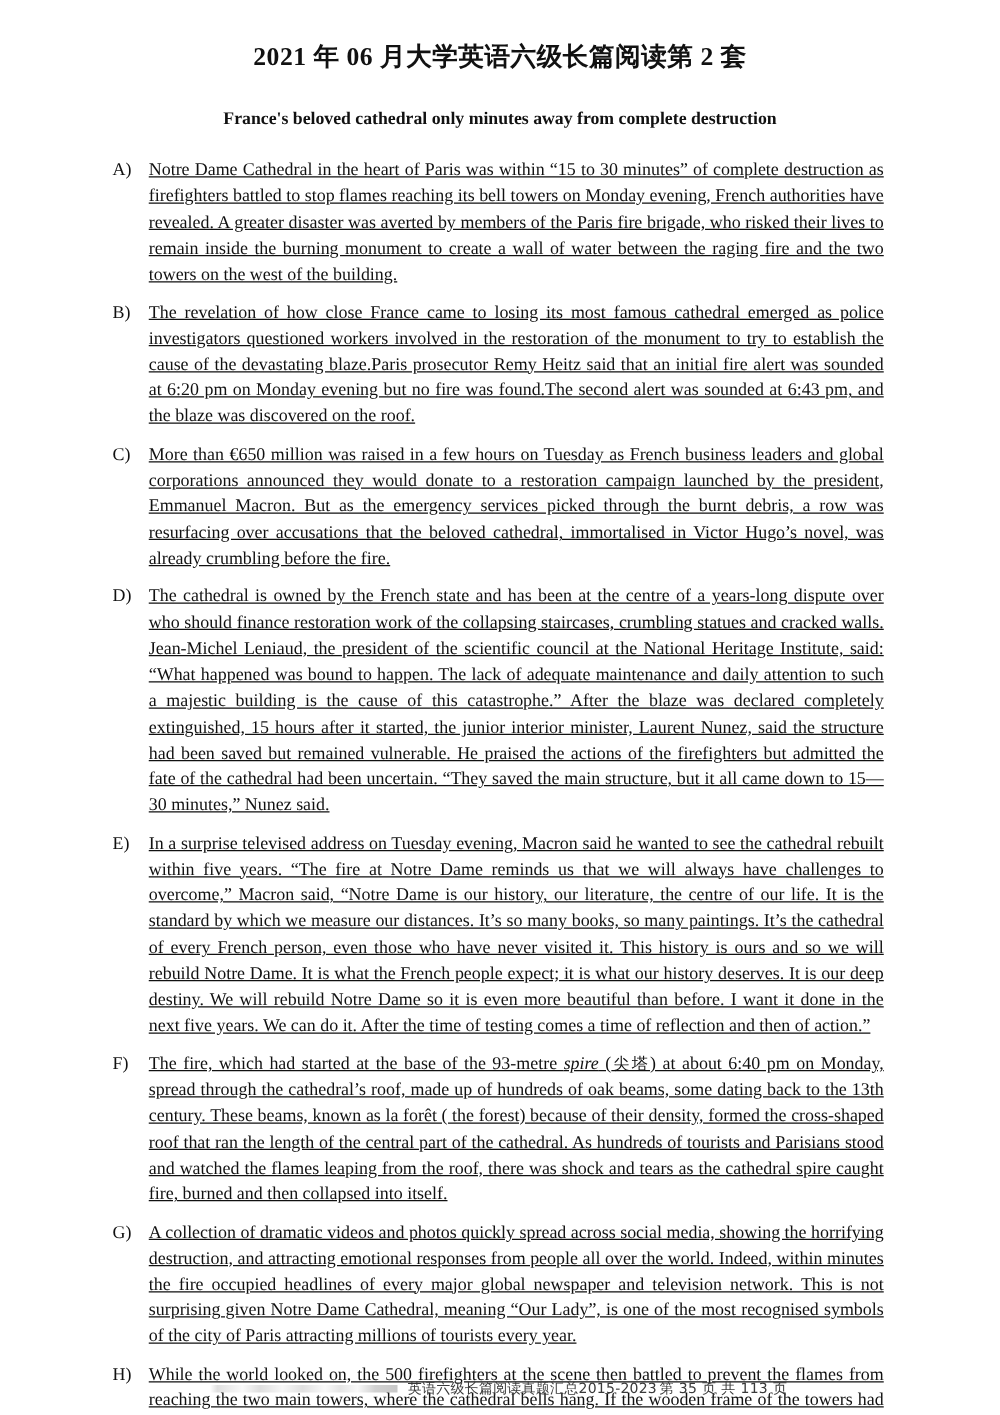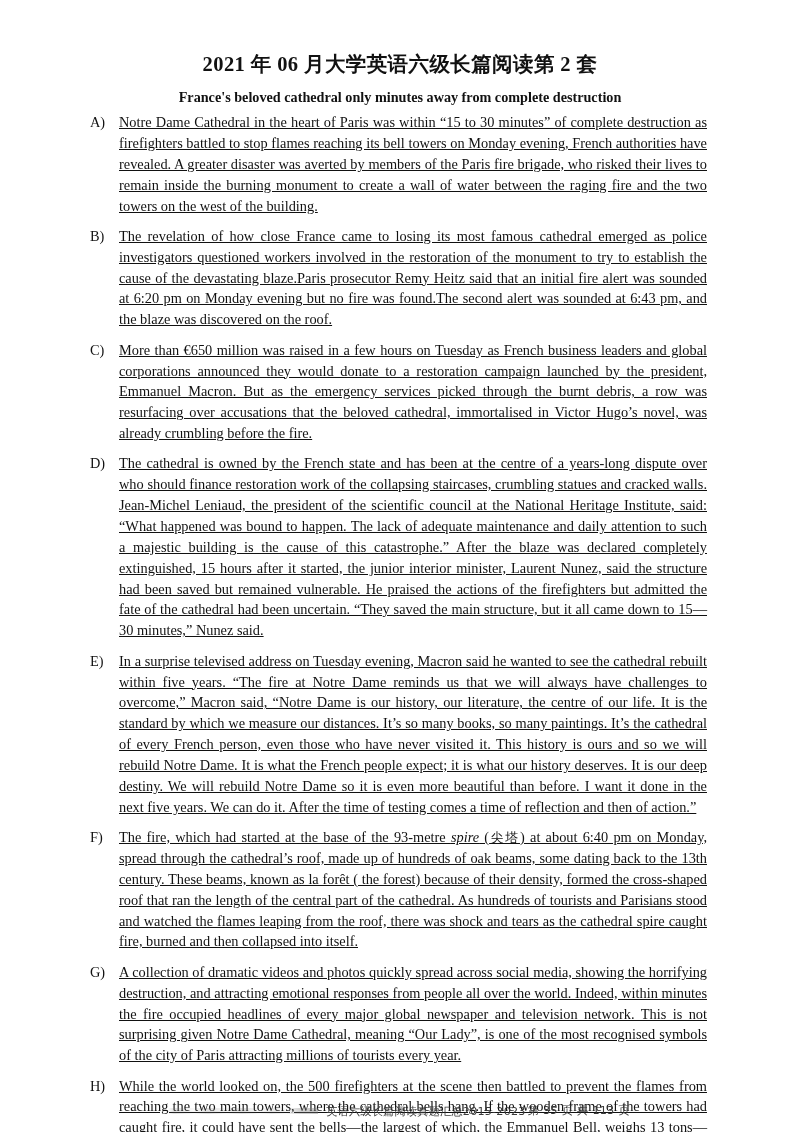--- a/index.html
+++ b/index.html
@@ -22,29 +22,29 @@
     height: 1132px;
     box-sizing: border-box;
     padding: 0;
   }
   .doc-title {
     text-align: center;
     font-size: 20.5px;
     font-weight: bold;
     letter-spacing: 0.4px;
     margin: 0;
-    padding-top: 52px;
+    padding-top: 34px;
     line-height: 1.25;
     font-family: "Liberation Serif", "DejaVu Serif", serif;
   }
   .doc-subtitle {
     text-align: center;
     font-size: 14.2px;
     font-weight: bold;
-    margin: 0;
+    margin: 16px;
     padding-top: 10px;
     padding-bottom: 2px;
     line-height: 1.3;
     font-family: "Liberation Serif", "DejaVu Serif", serif;
   }
   .body-block {
     padding: 4px 93px 0 90px;
   }
   .para {
     position: relative;

